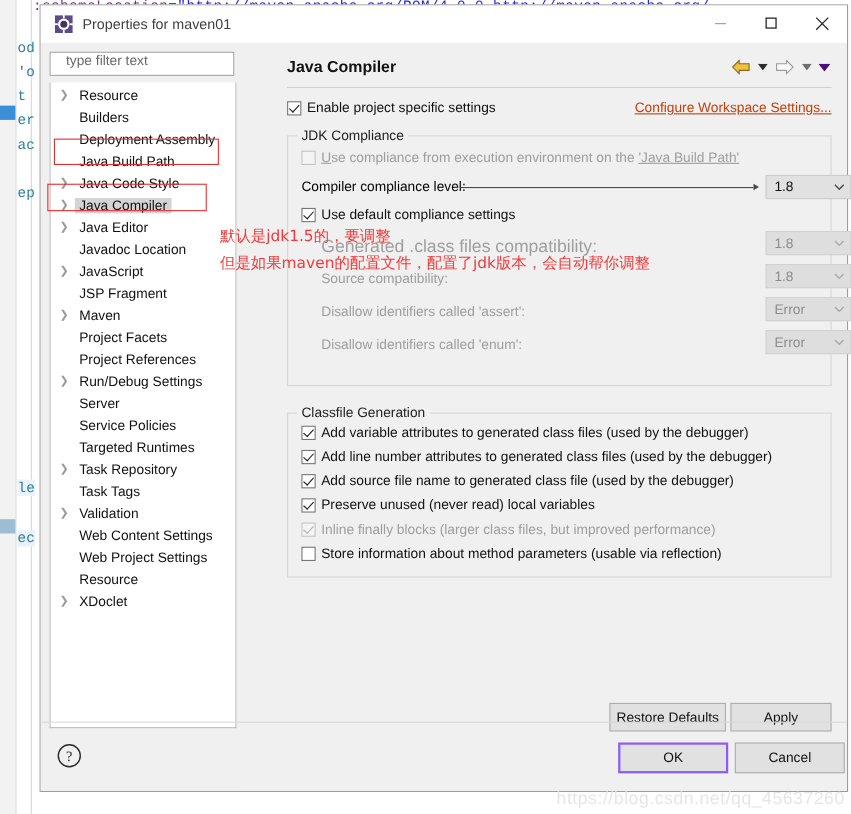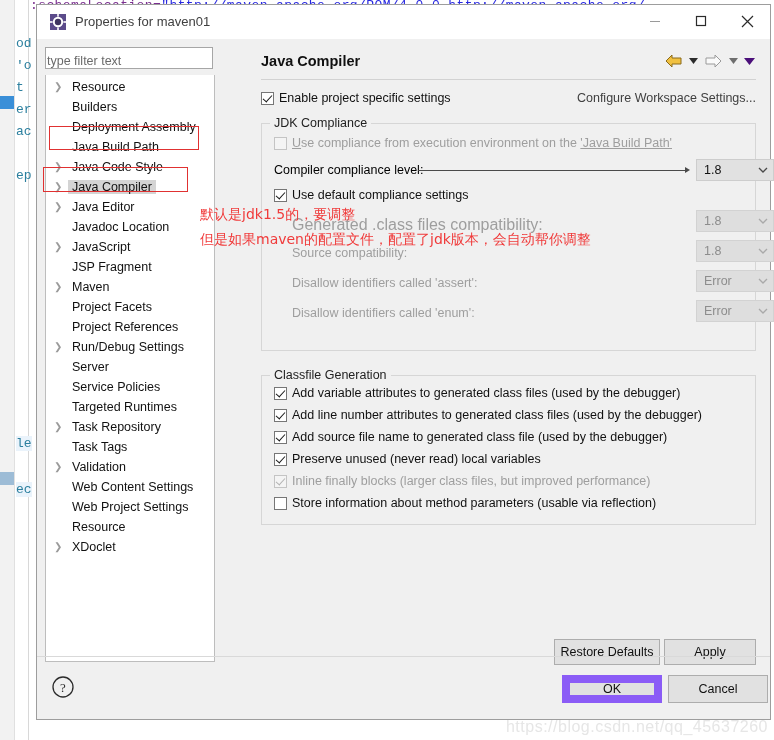--- a/index.html
+++ b/index.html
@@ -46,21 +46,21 @@
   .wbtns{position:absolute;right:0;top:0;display:flex;}
   .wbtn{width:46px;height:32px;display:flex;align-items:center;justify-content:center;color:#333;}
   .wbtn svg{display:block;}
 
   .dlgbody{position:absolute;left:0;top:34px;right:0;bottom:0;background:#f0f0f0;}
 
   
   .filterbox{
     position:absolute;left:8px;top:8px;width:168px;height:22px;
     background:#fff;border:1px solid #a6a6a6;
-    display:flex;align-items:flex-end;padding:0 1px;box-sizing:border-box;
+    display:flex;align-items:flex-start;padding:0 14px;box-sizing:border-box;
     color:#6a6a6a;font-size:12.5px;
   }
 
   
   .treepane{
     position:absolute;left:8px;top:36px;width:168px;height:586px;
     background:#fff;border:1px solid #bdbdbd;border-top:none;overflow:hidden;
   }
   .tree{padding-top:2px;}
   .titem{height:20px;display:flex;align-items:center;position:relative;padding-left:8px;font-size:12.5px;color:#111;}
@@ -75,21 +75,21 @@
   .pagehdr{
     position:absolute;left:40px;top:14px;font-size:14.5px;font-weight:bold;color:#111;
   }
   .navbar{position:absolute;right:14px;top:12px;display:flex;align-items:center;gap:2px;}
   .navbar .arrowbtn{width:22px;height:20px;display:flex;align-items:center;justify-content:center;}
   .navbar .caret{width:14px;height:20px;display:flex;align-items:center;justify-content:center;}
   .hdrsep{position:absolute;left:40px;right:14px;top:40px;height:1px;background:#d2d2d2;}
 
   .enablerow{position:absolute;left:40px;top:52px;right:14px;height:18px;}
   .cfgws{
-    position:absolute;right:0;top:0;color:#404040;font-size:12.5px;
+    position:absolute;right:0;top:0;color:#c2410c;text-decoration:underline;font-size:12.5px;
   }
 
   
   .group{position:absolute;border:1px solid #d6d6d6;}
   .group > .gtitle{
     position:absolute;top:-8px;left:8px;background:#f0f0f0;padding:0 4px;font-size:12.5px;color:#222;
   }
 
   .chk{
     display:inline-block;width:13px;height:13px;border:1px solid #767676;background:#fff;
@@ -119,21 +119,21 @@
   .leaderhead{position:absolute;width:0;height:0;border-left:5px solid #4a4a4a;border-top:3px solid transparent;border-bottom:3px solid transparent;}
 
   .lbl-dis{color:#9e9e9e;}
   .lbl-dis u{text-decoration:underline;}
 
   
   .btn{
     background:#e1e1e1;border:1px solid #adadad;font-size:12.5px;color:#111;
     display:flex;align-items:center;justify-content:center;box-sizing:border-box;
   }
-  .btn.primary{border:8px solid #8b5cf6;background:#e1e1e1;}
+  .btn.primary{border:2px solid #8b5cf6;background:#e1e1e1;}
   .footsep{position:absolute;left:0;right:0;height:1px;background:#d9d9d9;}
 
   .helpicon{position:absolute;left:14px;bottom:20px;width:24px;height:24px;}
 
   
   .redbox{position:absolute;border:1.5px solid #e03131;pointer-events:none;}
   .redtext{
     position:absolute;color:#f03a3a;font-size:14px;white-space:nowrap;
     font-family:"DejaVu Sans","Liberation Sans",sans-serif;
   }

